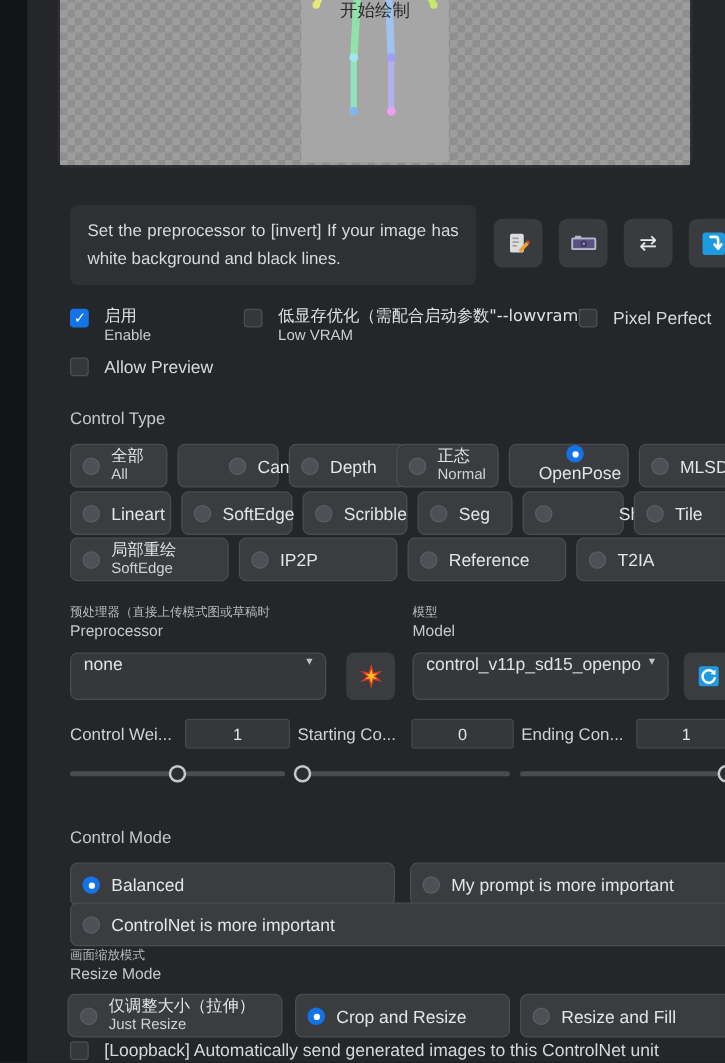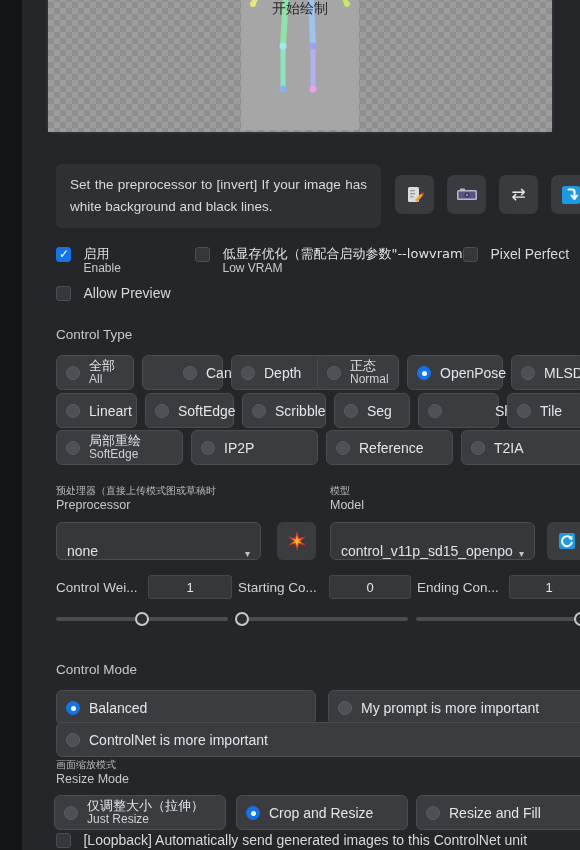--- a/index.html
+++ b/index.html
@@ -118,21 +118,21 @@
   .pill .txt { margin-left: 9px; }
   .p-zh { display:block; font-size: 13px; color: #e3e5e8; line-height: 14px;
           font-family: "DejaVu Sans", sans-serif; white-space: nowrap;}
   .p-en { display:block; font-size: 12px; color: #cfd1d4; line-height: 13px; white-space: nowrap;}
   .p-one { font-size: 14px; color: #e3e5e8; white-space: nowrap; }
 
   
   .dd {
     position: absolute; height: 38px;
     background: #35373b; border: 1px solid #4a4c50; border-radius: 6px;
-    display: flex; align-items: flex-end; padding: 0 10px;
+    display: flex; align-items: flex-start; padding: 0 10px;
     cursor: pointer; overflow: hidden;
   }
   .dd .val { flex: 1; font-size: 14px; color: #e0e2e5; white-space: nowrap; overflow: hidden; }
   .dd .caret { color: #c0c2c5; font-size: 10px; margin-left: 6px; }
   .sq-btn {
     position: absolute; width: 39px; height: 38px;
     background: #3a3c40; border-radius: 6px;
     display:flex; align-items:center; justify-content:center; cursor: pointer;
   }
 
@@ -270,21 +270,21 @@
     <span class="radio"></span>
     <span class="txt p-one">Depth</span>
   </div>
   <div class="pill" style="left:295px; top:355px; width:82px;">
     <span class="radio"></span>
     <span class="txt">
       <span class="p-zh">正态</span>
       <span class="p-en">Normal</span>
     </span>
   </div>
-  <div class="pill" style="left:385px; top:355px; width:96px;">
+  <div class="pill" style="left:385px; top:355px; width:96px;flex-direction:column;">
     <span class="radio on"></span>
     <span class="txt p-one">OpenPose</span>
   </div>
   <div class="pill" style="left:489px; top:355px; width:74px;">
     <span class="radio"></span>
     <span class="txt p-one">MLSD</span>
   </div>
 
   <div class="pill" style="left:34px; top:393px; width:81px;">
     <span class="radio"></span>

